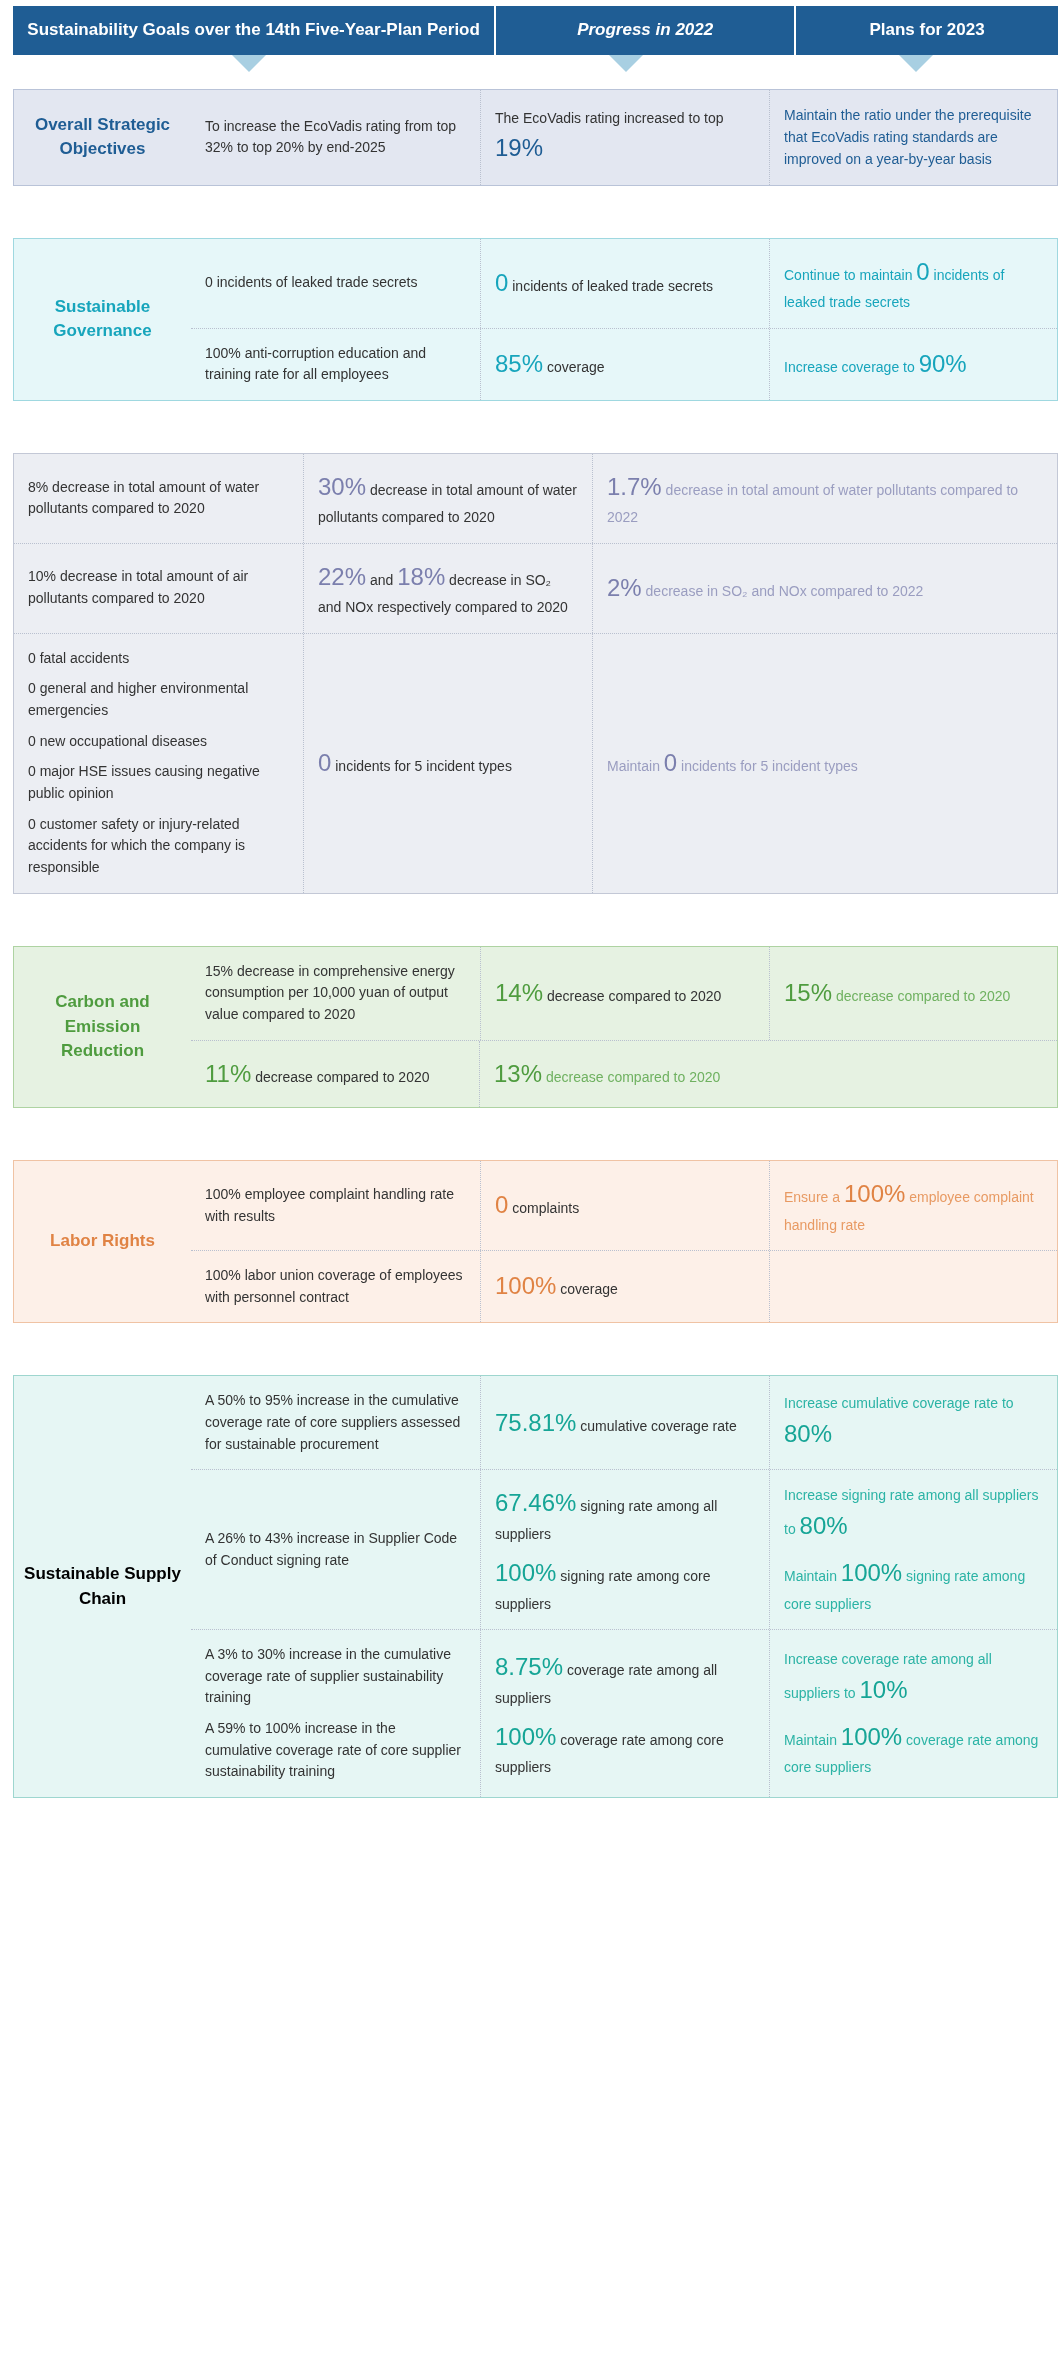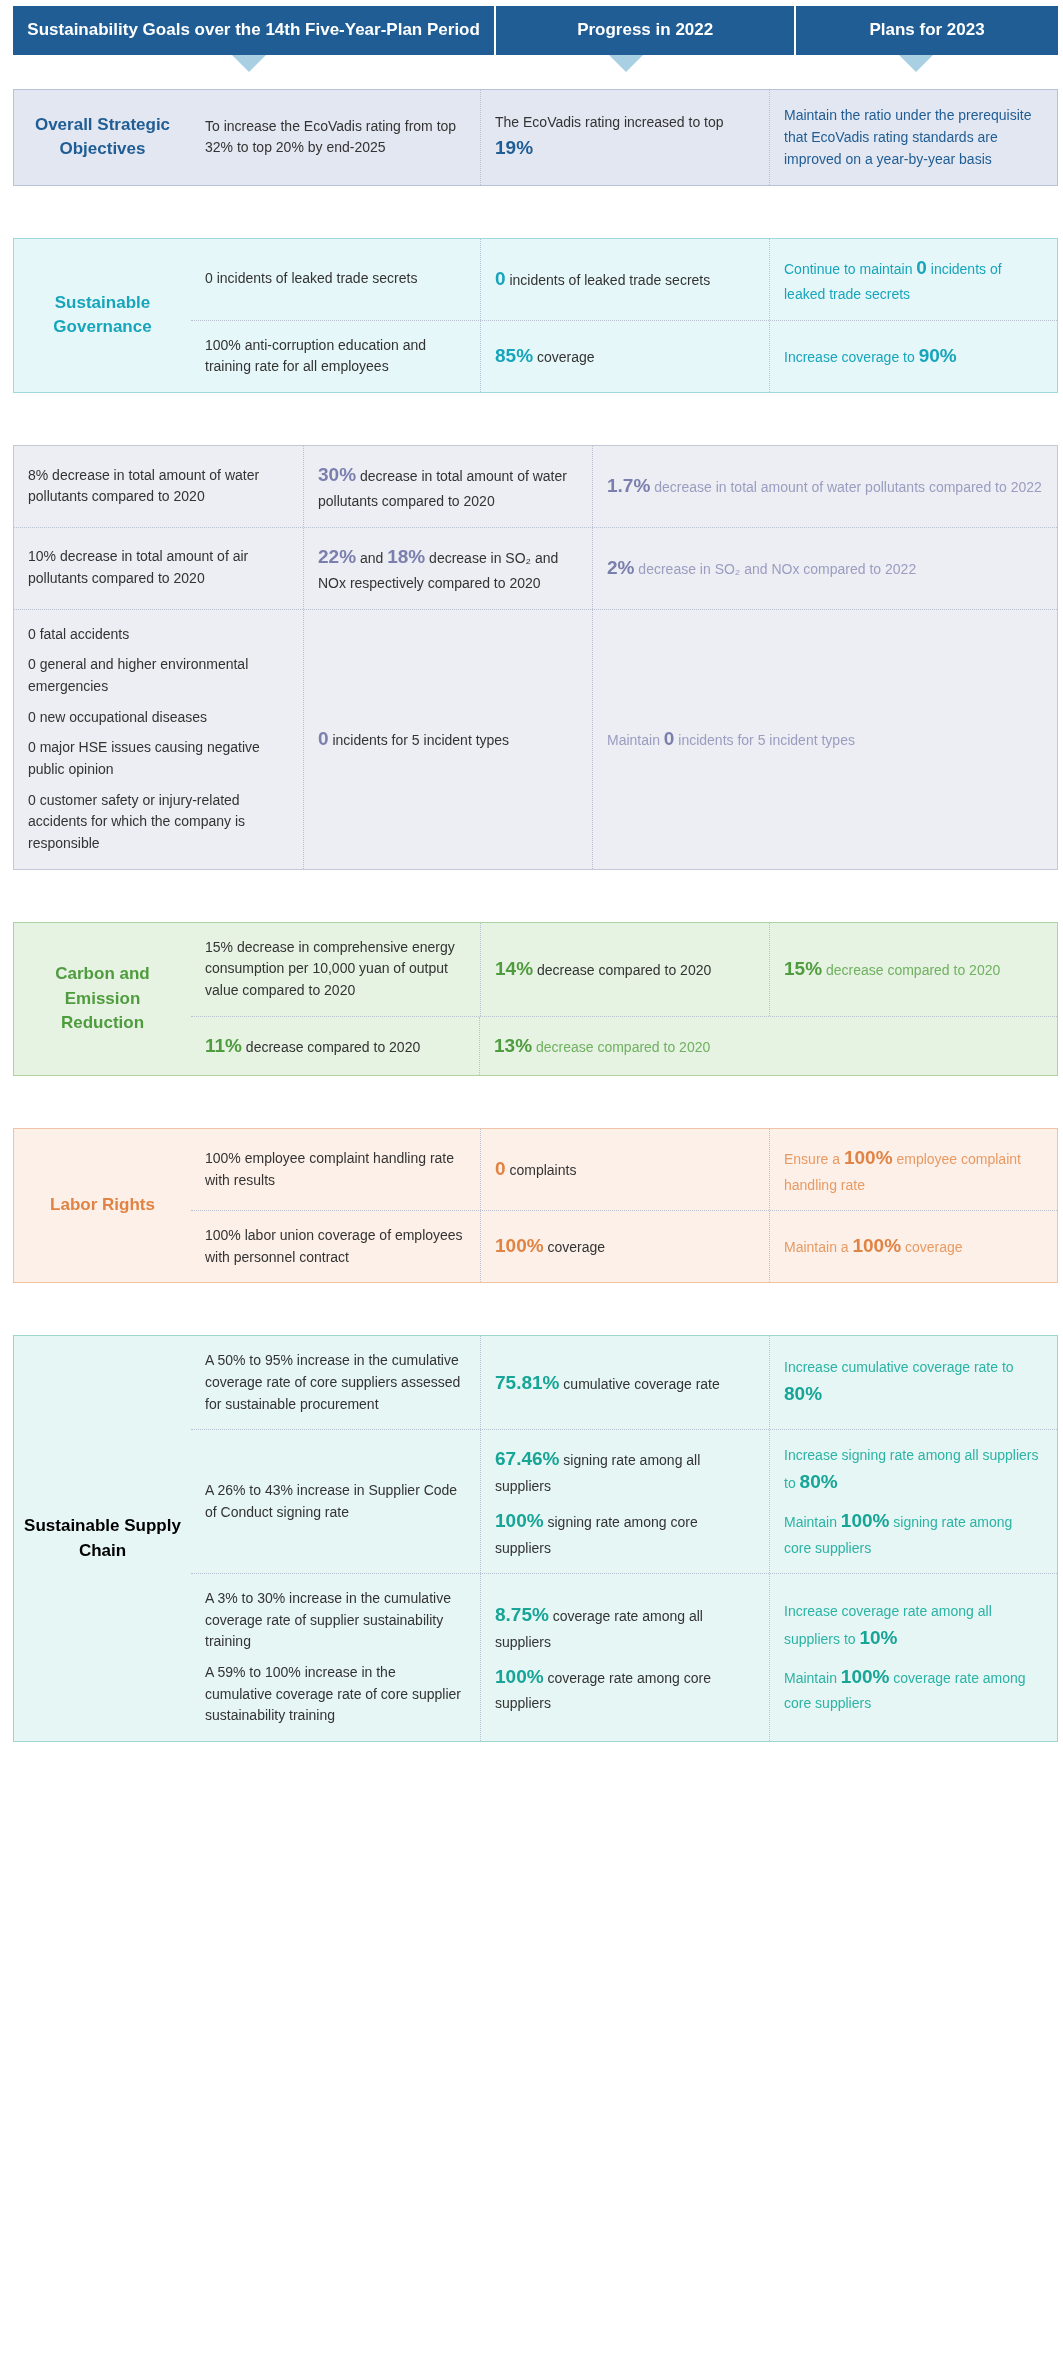--- a/index.html
+++ b/index.html
@@ -29,21 +29,21 @@
     font-size: 17px;
     font-weight: bold;
     line-height: 1.45;
     padding: 12px 6px;
     display: flex;
     align-items: center;
     justify-content: center;
     border-right: 2px solid #ffffff;
   }
   .header .h1 { width: 536px; }
-  .header .h2 { width: 332px; }
+  .header .h2 { width: 332px; font-style: italic; }
   .header .h3 { width: 290px; border-right: none; }
 
   .arrows {
     position: relative;
     height: 34px;
     width: 1045px;
     margin-left: 13px;
   }
   .arrow {
     position: absolute;
@@ -104,21 +104,21 @@
   }
   .c-plan {
     flex: 1 1 auto;
     padding: 14px 14px;
     font-size: 14px;
     line-height: 1.6;
     display: flex;
     flex-direction: column;
     justify-content: center;
   }
-  .big { font-size: 19px; font-weight: bold; }
+  .big { font-size: 24px; font-weight: normal; }
   .gap { height: 52px; }
   p { margin: 0; }
   p + p { margin-top: 9px; }
 
   
   .t-overall { background: #e3e7f1; border-color: #b9c3d8; }
   .t-overall .cat { color: #1f5d94; }
   .t-overall .c-prog { color: #333333; }
   .t-overall .c-plan { color: #1f5d94; }
   .t-overall .c-prog .big { color: #1f5d94; }
@@ -318,23 +318,20 @@
           <p><span>Ensure a </span><span class="big">100%</span><span> employee complaint handling rate</span></p>
         </div>
       </div>
       <div class="row">
         <div class="c-goal">
           <p>100% labor union coverage of employees with personnel contract</p>
         </div>
         <div class="c-prog">
           <p><span class="big">100%</span><span> coverage</span></p>
         </div>
-        <div class="c-plan">
-          <p><span>Maintain a </span><span class="big">100%</span><span> coverage</span></p>
-        </div>
       </div>
     </div>
   </div>
 
   <div class="gap"></div>
 
   <div class="block t-supply">
     <div class="cat">Sustainable Supply Chain</div>
     <div class="rows">
 

